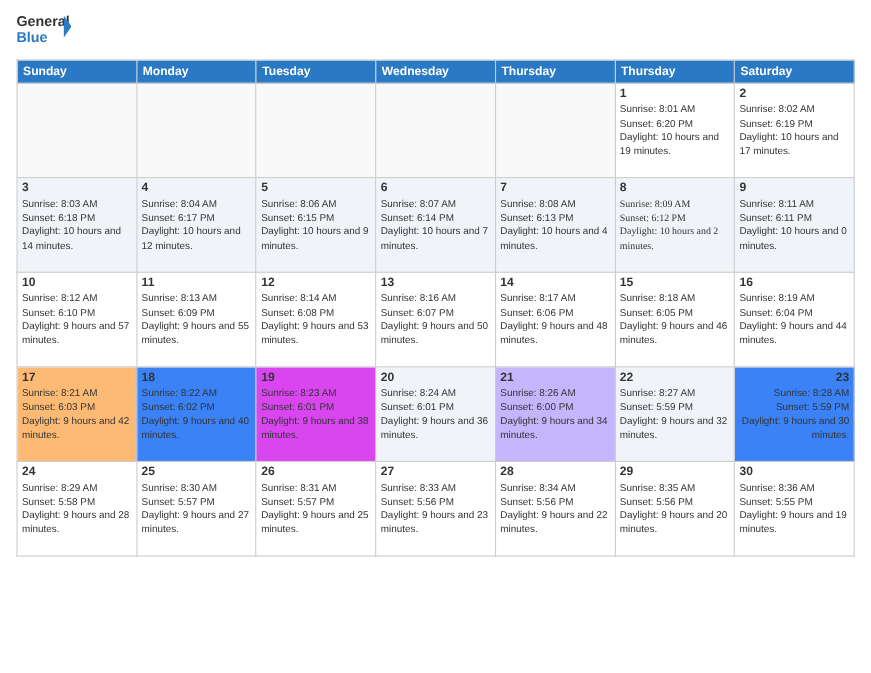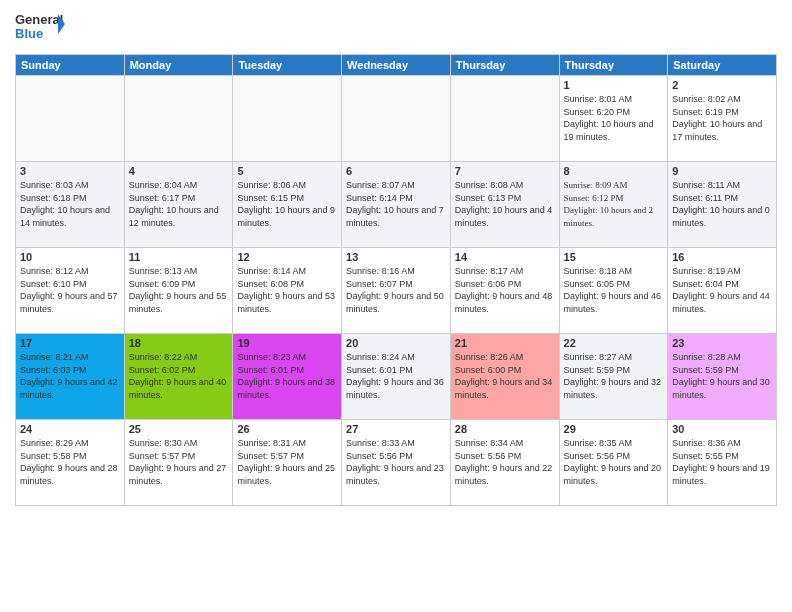--- a/index.html
+++ b/index.html
@@ -211,57 +211,57 @@
 Daylight: 9 hours and 46 minutes.</div>
           </td>
           <td>
             <span class="day-num">16</span>
             <div class="day-info" style="white-space: pre-line;">Sunrise: 8:19 AM
 Sunset: 6:04 PM
 Daylight: 9 hours and 44 minutes.</div>
           </td>
         </tr>
         <tr>
-          <td style="background: #0ea5e9;">
+          <td style="background: #fdba74;">
             <span class="day-num">17</span>
             <div class="day-info" style="white-space: pre-line;">Sunrise: 8:21 AM
 Sunset: 6:03 PM
 Daylight: 9 hours and 42 minutes.</div>
           </td>
-          <td style="background: #84cc16;">
+          <td style="background: #3b82f6;">
             <span class="day-num">18</span>
             <div class="day-info" style="white-space: pre-line;">Sunrise: 8:22 AM
 Sunset: 6:02 PM
 Daylight: 9 hours and 40 minutes.</div>
           </td>
           <td style="background: #d946ef;">
             <span class="day-num">19</span>
             <div class="day-info" style="white-space: pre-line;">Sunrise: 8:23 AM
 Sunset: 6:01 PM
 Daylight: 9 hours and 38 minutes.</div>
           </td>
           <td style="background: rgb(240, 244, 248);">
             <span class="day-num">20</span>
             <div class="day-info" style="white-space: pre-line;">Sunrise: 8:24 AM
 Sunset: 6:01 PM
 Daylight: 9 hours and 36 minutes.</div>
           </td>
-          <td style="background: #fca5a5;">
+          <td style="background: #c4b5fd;">
             <span class="day-num">21</span>
             <div class="day-info" style="white-space: pre-line;">Sunrise: 8:26 AM
 Sunset: 6:00 PM
 Daylight: 9 hours and 34 minutes.</div>
           </td>
           <td style="background: rgb(240, 244, 248);">
             <span class="day-num">22</span>
             <div class="day-info" style="white-space: pre-line;">Sunrise: 8:27 AM
 Sunset: 5:59 PM
 Daylight: 9 hours and 32 minutes.</div>
           </td>
-          <td style="background: #f0abfc;">
+          <td style="background: #3b82f6; text-align: right;">
             <span class="day-num">23</span>
             <div class="day-info" style="white-space: pre-line;">Sunrise: 8:28 AM
 Sunset: 5:59 PM
 Daylight: 9 hours and 30 minutes.</div>
           </td>
         </tr>
         <tr>
           <td>
             <span class="day-num">24</span>
             <div class="day-info" style="white-space: pre-line;">Sunrise: 8:29 AM

